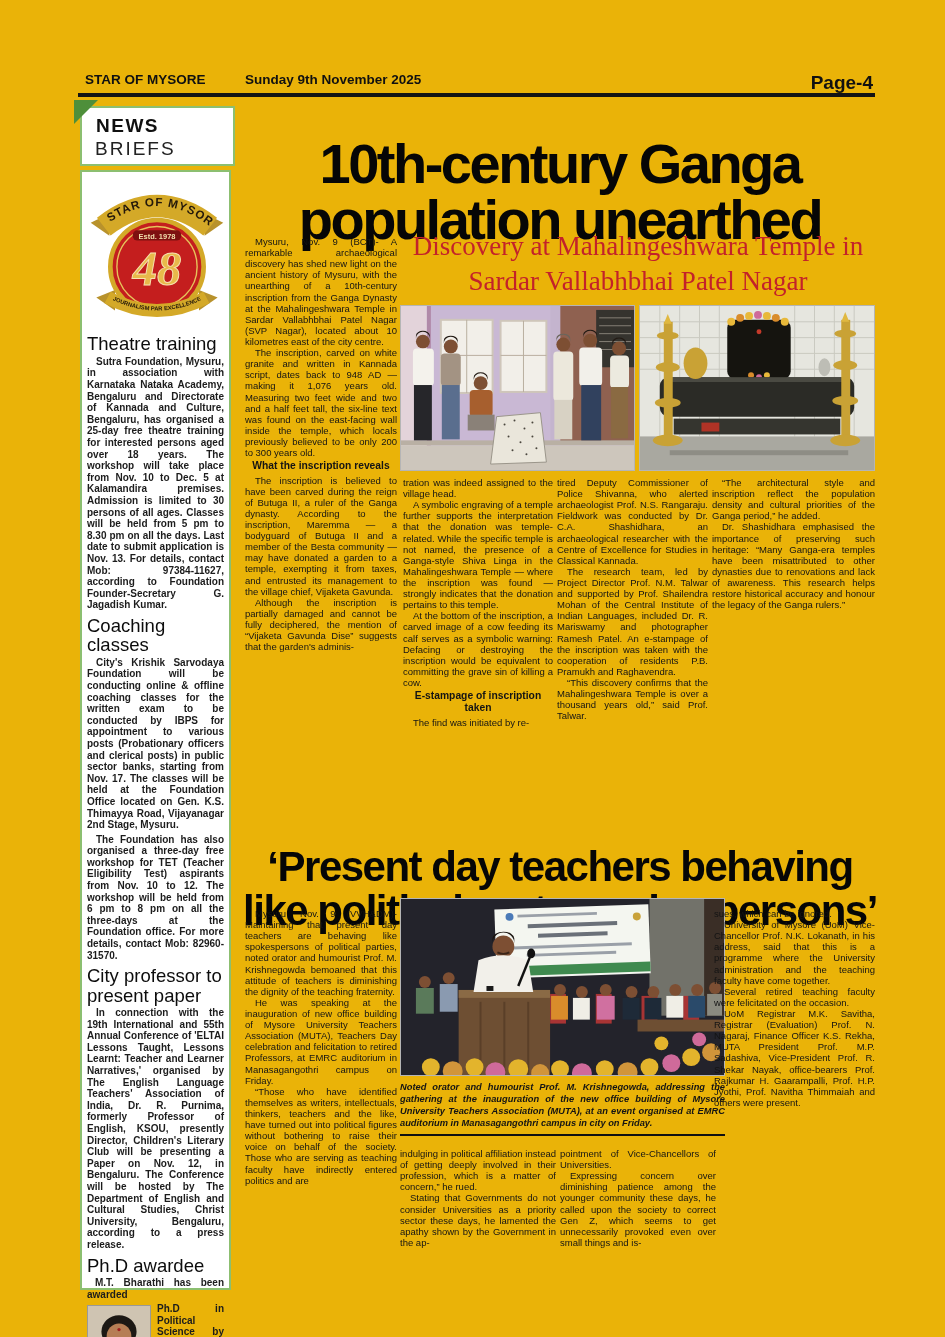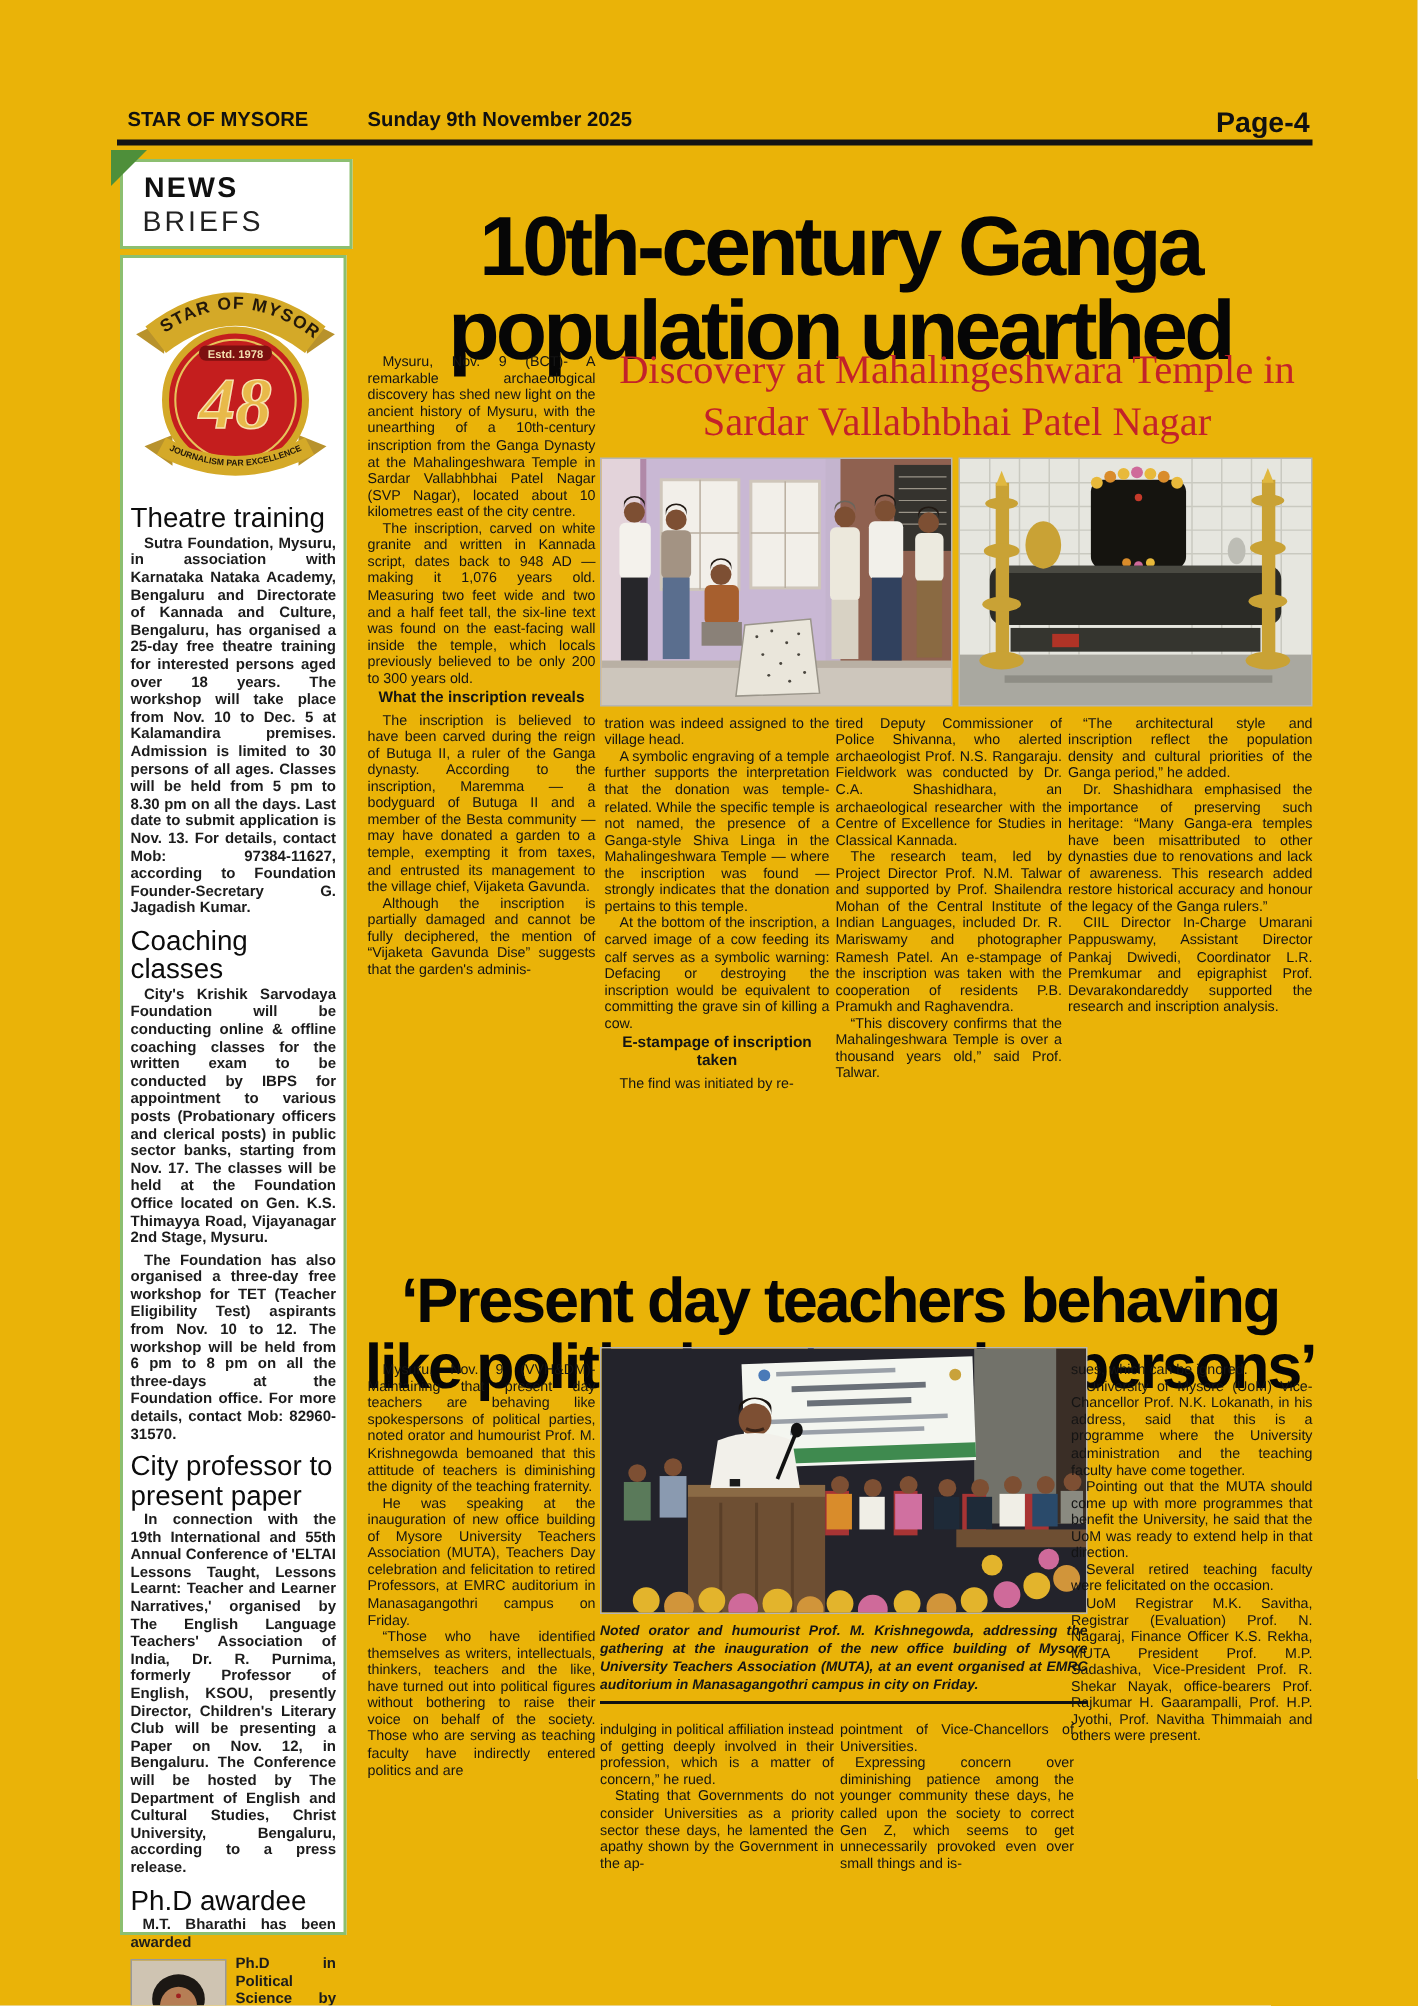--- a/index.html
+++ b/index.html
@@ -280,22 +280,21 @@
   </div>
 
   <div class="col a1-col3">
     <p style="text-indent:0;">tired Deputy Commissioner of Police Shivanna, who alerted archaeologist Prof. N.S. Rangaraju. Fieldwork was conducted by Dr. C.A. Shashidhara, an archaeological researcher with the Centre of Excellence for Studies in Classical Kannada.</p>
     <p>The research team, led by Project Director Prof. N.M. Talwar and supported by Prof. Shailendra Mohan of the Central Institute of Indian Languages, included Dr. R. Mariswamy and photographer Ramesh Patel. An e-stampage of the inscription was taken with the cooperation of residents P.B. Pramukh and Raghavendra.</p>
     <p>“This discovery confirms that the Mahalingeshwara Temple is over a thousand years old,” said Prof. Talwar.</p>
   </div>
 
   <div class="col a1-col4">
     <p>“The architectural style and inscription reflect the population density and cultural priorities of the Ganga period,” he added.</p>
-    <p>Dr. Shashidhara emphasised the importance of preserving such heritage: “Many Ganga-era temples have been misattributed to other dynasties due to renovations and lack of awareness. This research added restore historical accuracy and honour the legacy of the Ganga rulers.”</p>
-    <p>CIIL Director In-Charge Umarani Pappuswamy, Assistant Director Pankaj Dwivedi, Coordinator L.R. Premkumar and epigraphist Prof. Devarakondareddy supported the research and inscription analysis.</p>
+    <p>Dr. Shashidhara emphasised the importance of preserving such heritage: “Many Ganga-era temples have been misattributed to other dynasties due to renovations and lack of awareness. This research helps restore historical accuracy and honour the legacy of the Ganga rulers.”</p>
   </div>
 
   <h2 class="a2-headline">‘Present day teachers behaving like political party spokespersons’</h2>
 
   <div class="col a2-col1">
     <p>Mysuru, Nov. 9 (VVH&amp;DM)- Maintaining that present day teachers are behaving like spokespersons of political parties, noted orator and humourist Prof. M. Krishnegowda bemoaned that this attitude of teachers is diminishing the dignity of the teaching fraternity.</p>
     <p>He was speaking at the inauguration of new office building of Mysore University Teachers Association (MUTA), Teachers Day celebration and felicitation to retired Professors, at EMRC auditorium in Manasagangothri campus on Friday.</p>
     <p>“Those who have identified themselves as writers, intellectuals, thinkers, teachers and the like, have turned out into political figures without bothering to raise their voice on behalf of the society. Those who are serving as teaching faculty have indirectly entered politics and are</p>
   </div>
 
@@ -389,18 +388,17 @@
   </div>
 
   <div class="col a2-col3">
     <p style="text-indent:0;">pointment of Vice-Chancellors of Universities.</p>
     <p>Expressing concern over diminishing patience among the younger community these days, he called upon the society to correct Gen Z, which seems to get unnecessarily provoked even over small things and is-</p>
   </div>
 
   <div class="col a2-col4">
     <p style="text-indent:0;">sues, which can be ignored.</p>
     <p>University of Mysore (UoM) Vice-Chancellor Prof. N.K. Lokanath, in his address, said that this is a programme where the University administration and the teaching faculty have come together.</p>
-    <p>Pointing out that the MUTA should come up with more programmes that benefit the University, he said that the UoM was ready to extend help in that direction.</p>
     <p>Several retired teaching faculty were felicitated on the occasion.</p>
     <p>UoM Registrar M.K. Savitha, Registrar (Evaluation) Prof. N. Nagaraj, Finance Officer K.S. Rekha, MUTA President Prof. M.P. Sadashiva, Vice-President Prof. R. Shekar Nayak, office-bearers Prof. Rajkumar H. Gaarampalli, Prof. H.P. Jyothi, Prof. Navitha Thimmaiah and others were present.</p>
   </div>
 
 </div>
 
 </body></html>

